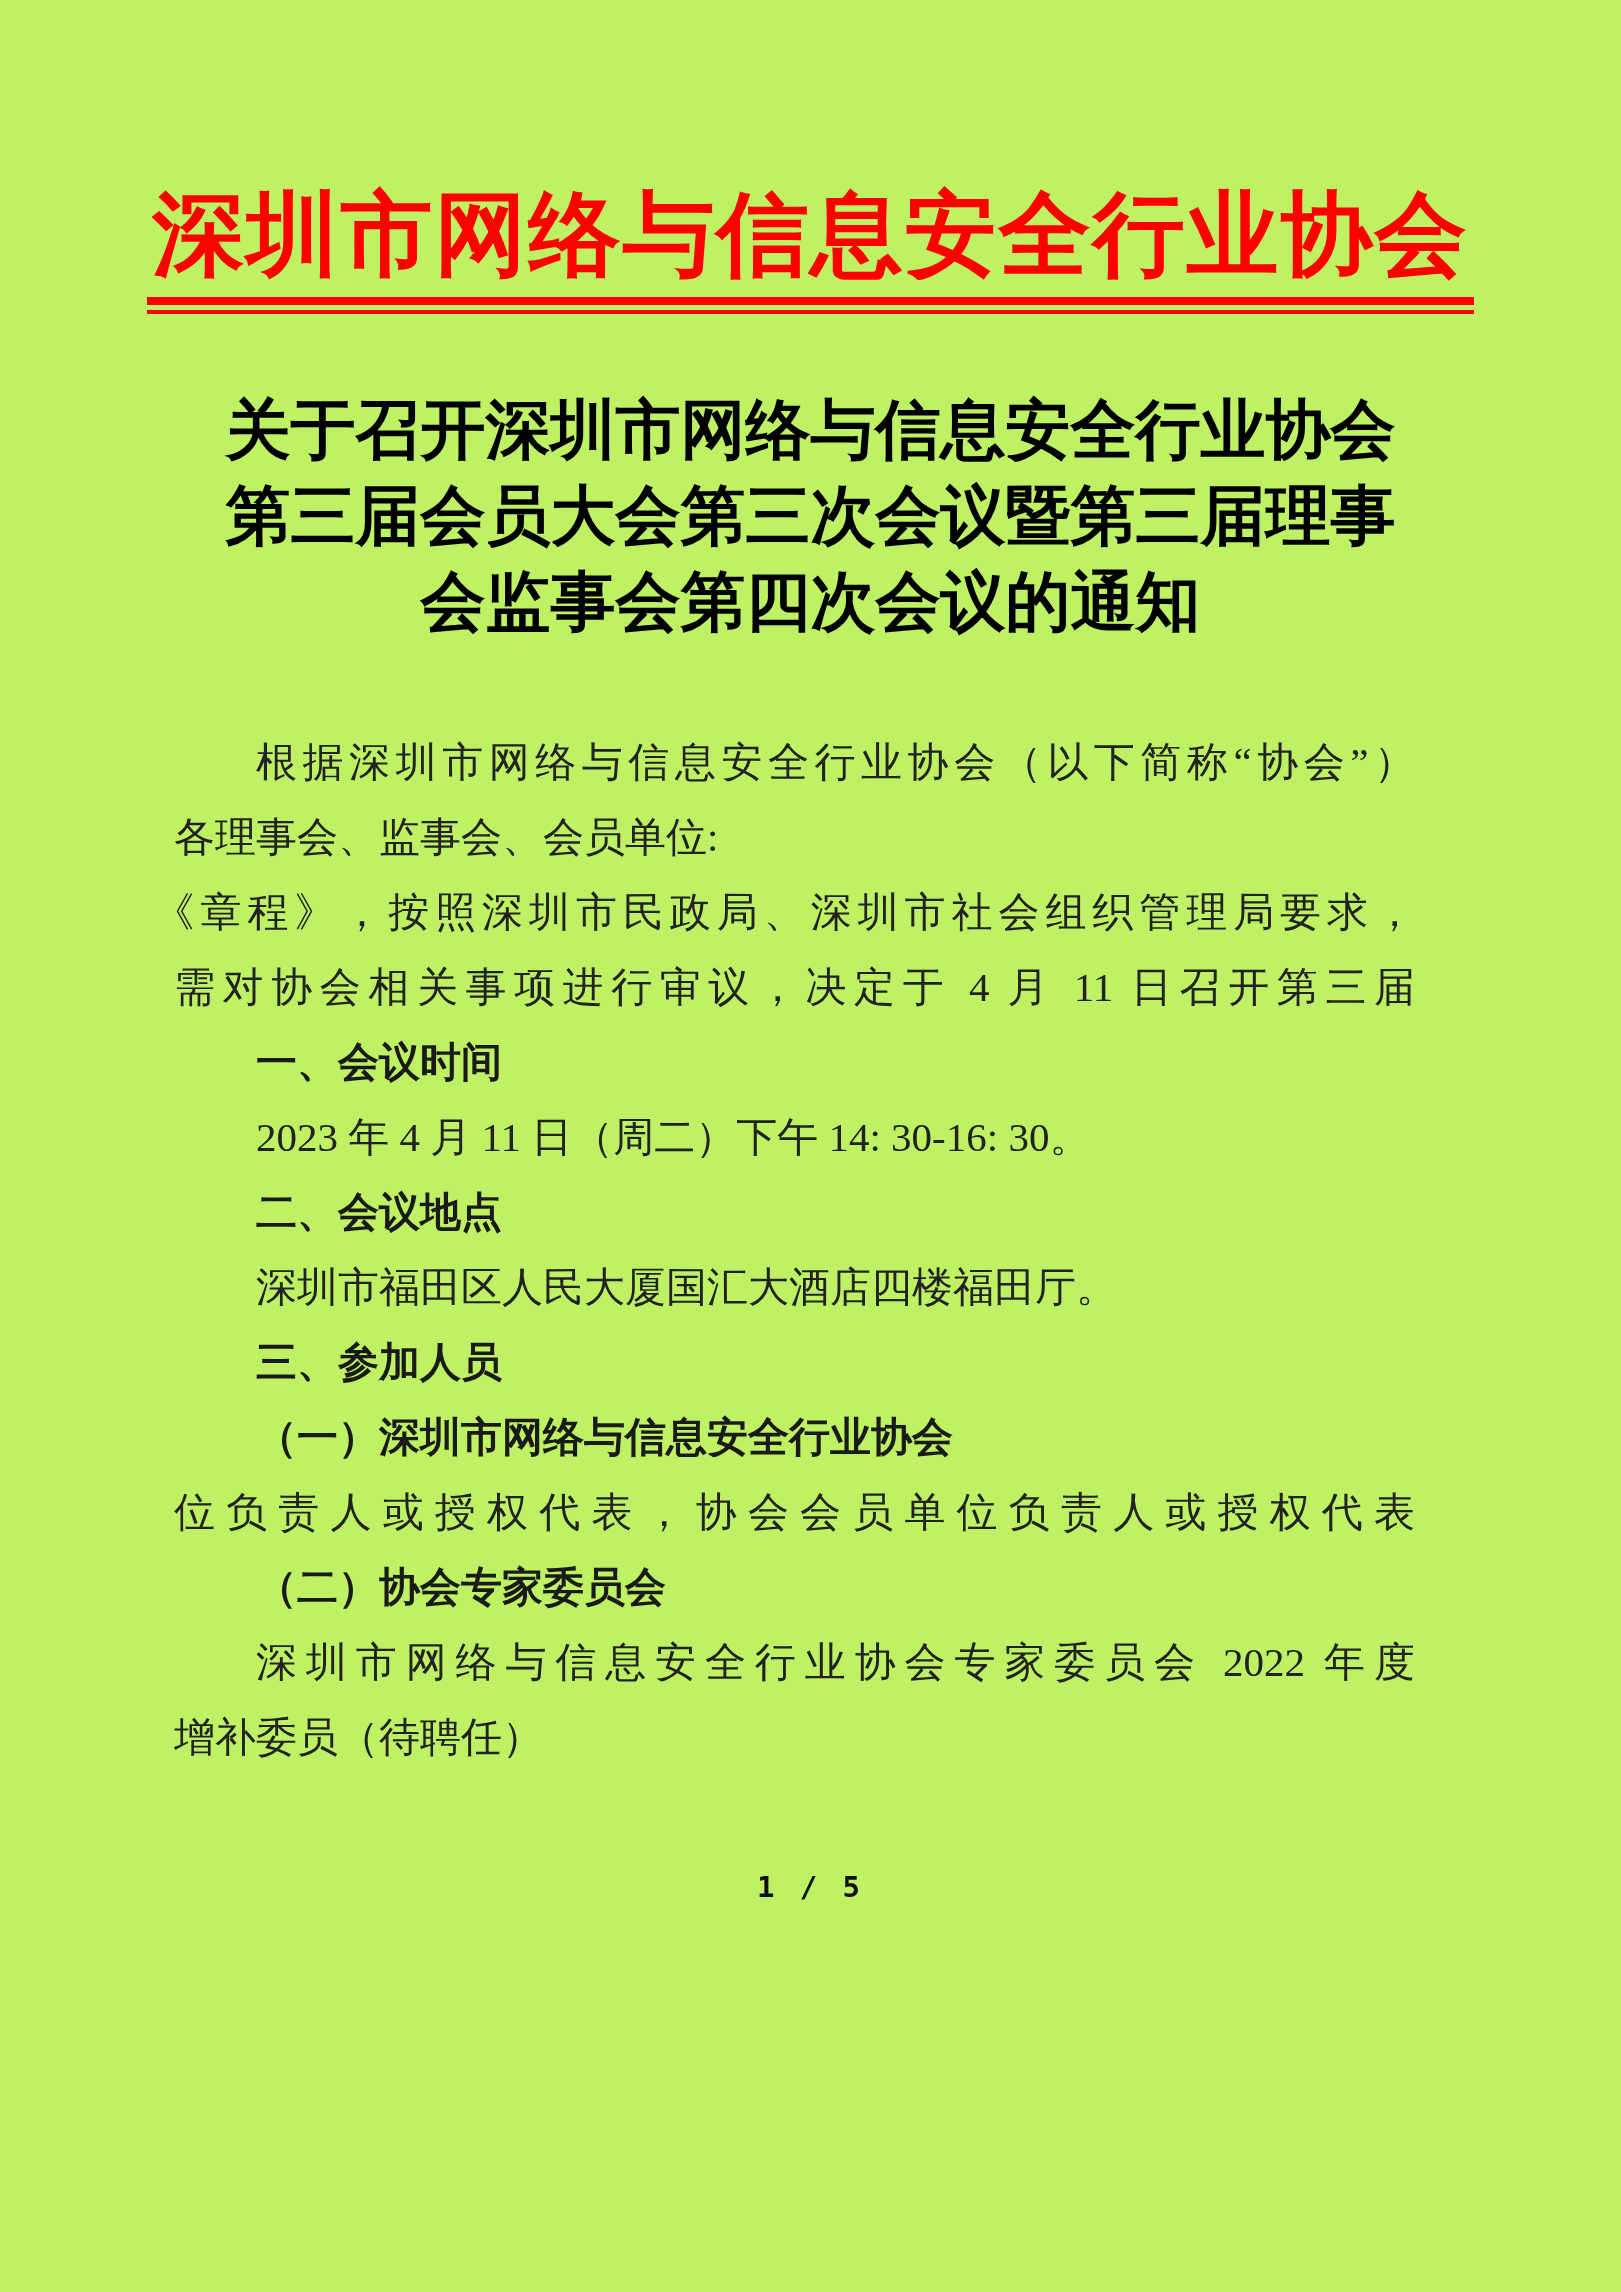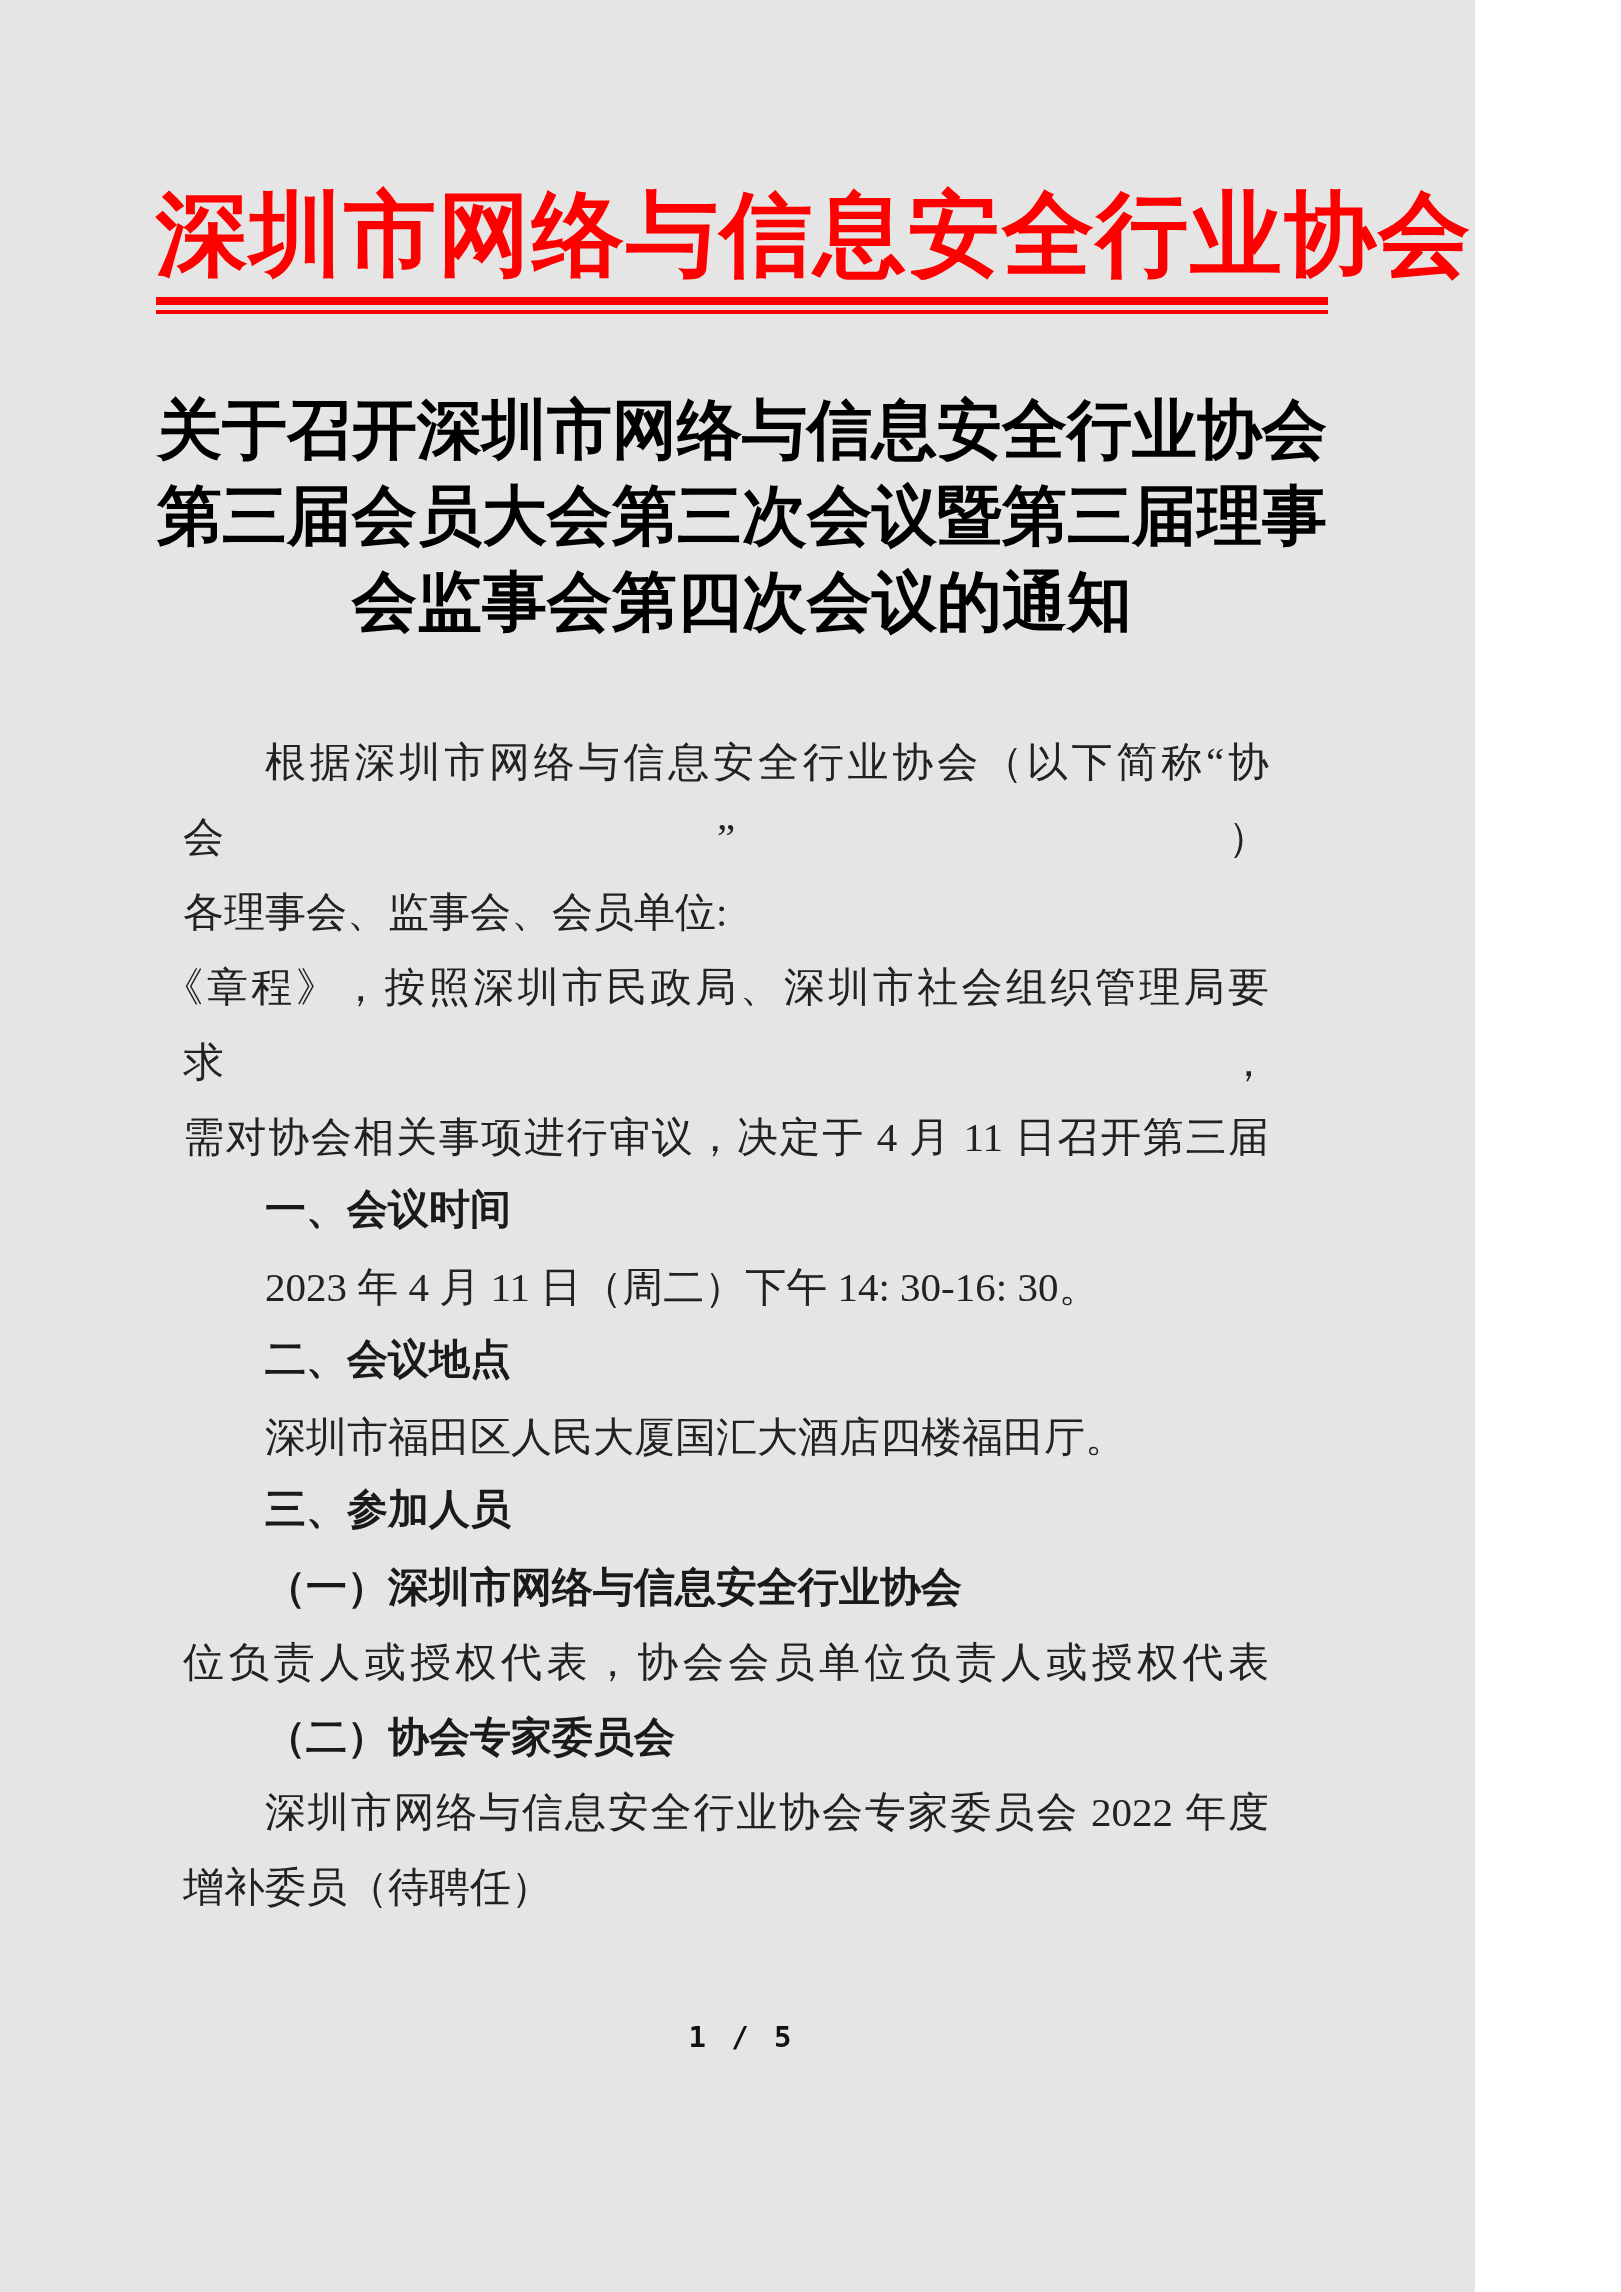--- a/index.html
+++ b/index.html
@@ -2,26 +2,25 @@
 <html lang="zh"><head>
 <meta charset="utf-8">
 <style>
   html, body {
     margin: 0;
     padding: 0;
     background: #ffffff;
   }
   .page {
     position: relative;
-    width: 1466px;
+    width: 1621px;
     height: 2293px;
-    background: #e5e5e5;
+    background: #bef264;
     overflow: hidden;
     font-family: "Liberation Serif", serif;
-    padding-left: 9px;
   }
   
   .org-header {
     margin: 189px 147px 0 147px;
   }
   .org-name {
     margin: 0;
     font-size: 92px;
     line-height: 92px;
     font-weight: bold;
@@ -66,21 +65,21 @@
     white-space: nowrap;
   }
   .ln.justify {
     white-space: normal;
     text-align: justify;
     text-align-last: justify;
   }
   .ln.indent   { text-indent: 2em; }
   .ln.hang     { text-indent: -0.5em; }
   .ln.heading {
-    font-family: Liberation Mono, monospace;
+    font-family: Liberation Serif, serif;
     font-weight: bold;
     color: #1a1a1a;
   }
   .ln.sub {
     font-weight: bold;
     color: #1a1a1a;
   }
   
   .page-footer {
     margin-top: 96px;

